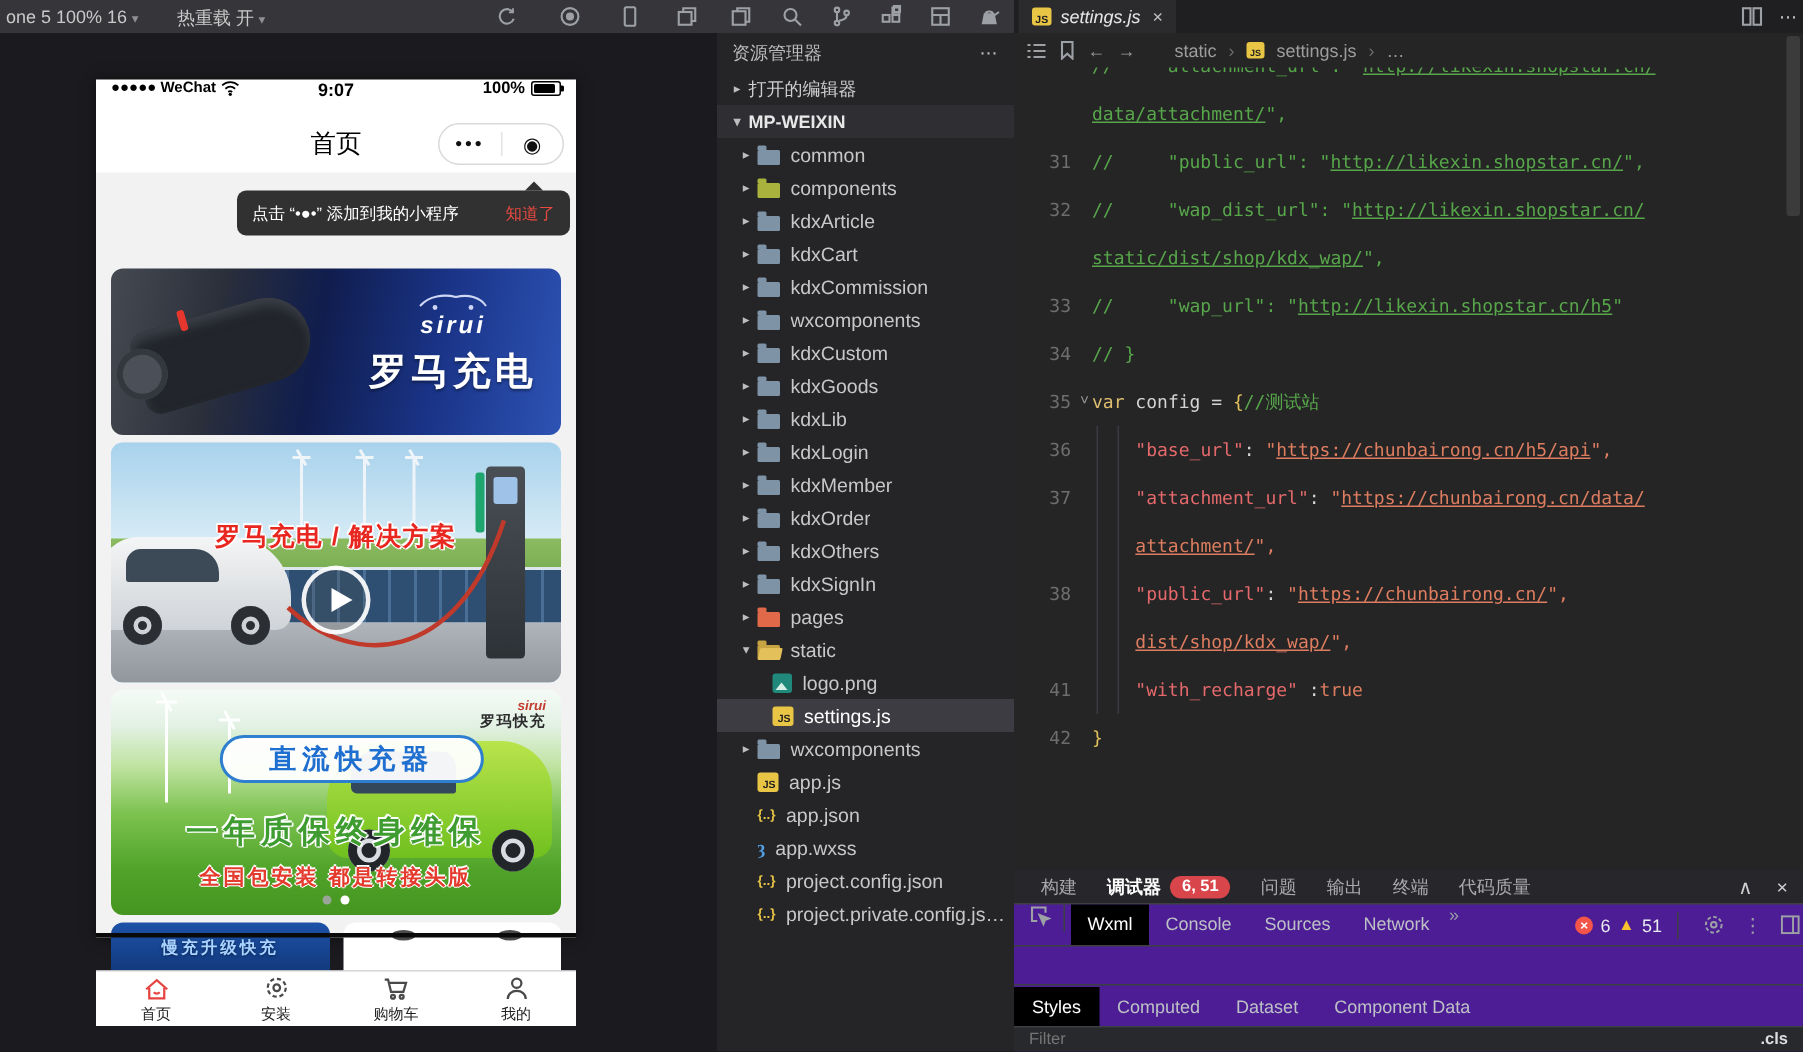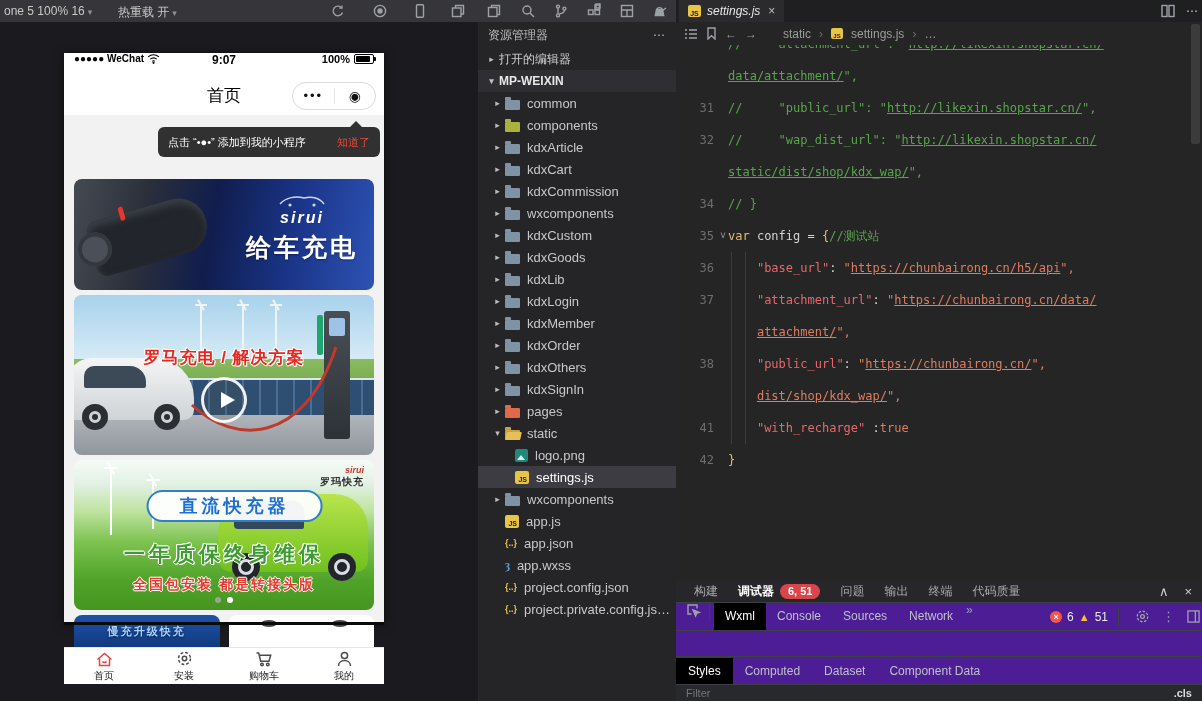--- a/index.html
+++ b/index.html
@@ -288,21 +288,21 @@
 
     <div class="banner" id="b1">
       <div class="plug"></div>
       <div class="tblock">
         <svg class="carline" width="52" height="12" viewBox="0 0 52 12">
             <path d="M4 9c6-7 16-8 24-6 8-2 16 0 20 6" stroke="#cdd6f5" fill="none" stroke-width="1.4"></path>
             <circle cx="14" cy="10" r="1.6" fill="#cdd6f5"></circle>
             <circle cx="38" cy="10" r="1.6" fill="#cdd6f5"></circle>
           </svg>
         <div class="brand">sirui</div>
-        <div class="btitle">给车充电</div>
+        <div class="btitle">罗马充电</div>
       </div>
     </div>
 
     <div class="banner" id="b2">
       <div class="sky"></div>
       <div class="hills"></div>
       <div class="panels"></div>
       <div class="road"></div>
       <span class="turb" style="left:42%"></span>
       <span class="turb" style="left:56%"></span>
@@ -561,20 +561,24 @@
       </div>
       <div class="crow">
         <span class="gut">32</span>
         <span class="ctext"><span class="tc">//     "wap_dist_url": "</span><span class="tc tu">http://likexin.shopstar.cn/</span></span>
       </div>
       <div class="crow">
         <span class="gut"></span>
         <span class="ctext"><span class="tc tu">static/dist/shop/kdx_wap/</span><span class="tc">",</span></span>
       </div>
       <div class="crow">
+        <span class="gut">33</span>
+        <span class="ctext"><span class="tc">//     "wap_url": "</span><span class="tc tu">http://likexin.shopstar.cn/h5</span><span class="tc">"</span></span>
+      </div>
+      <div class="crow">
         <span class="gut">34</span>
         <span class="ctext"><span class="tc">// }</span></span>
       </div>
       <div class="crow">
         <span class="gut">35</span>
         <span class="fold">˅</span>
         <span class="ctext"><span class="tkw">var</span><span class="tp"> config = </span><span class="tb">{</span><span class="tc">//测试站</span></span>
       </div>
       <div class="crow g">
         <span class="gut">36</span>

